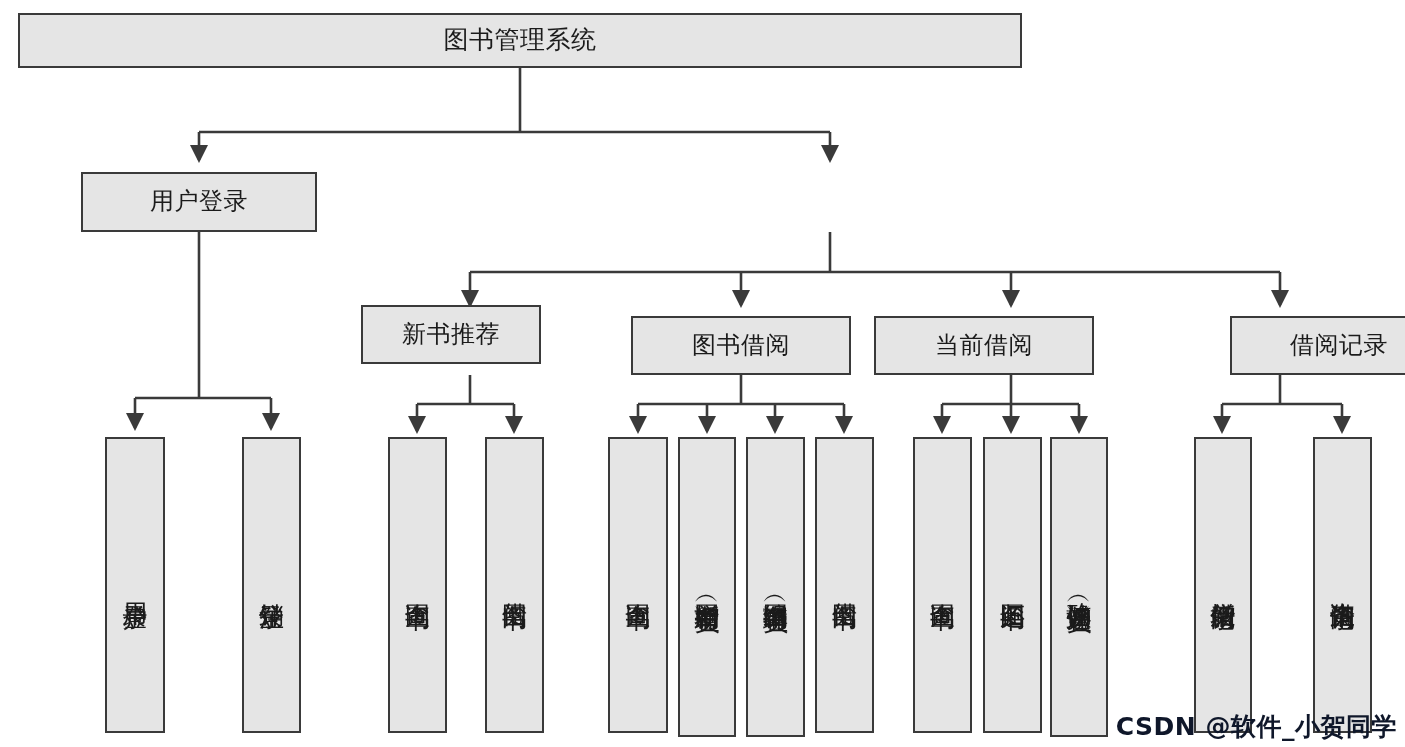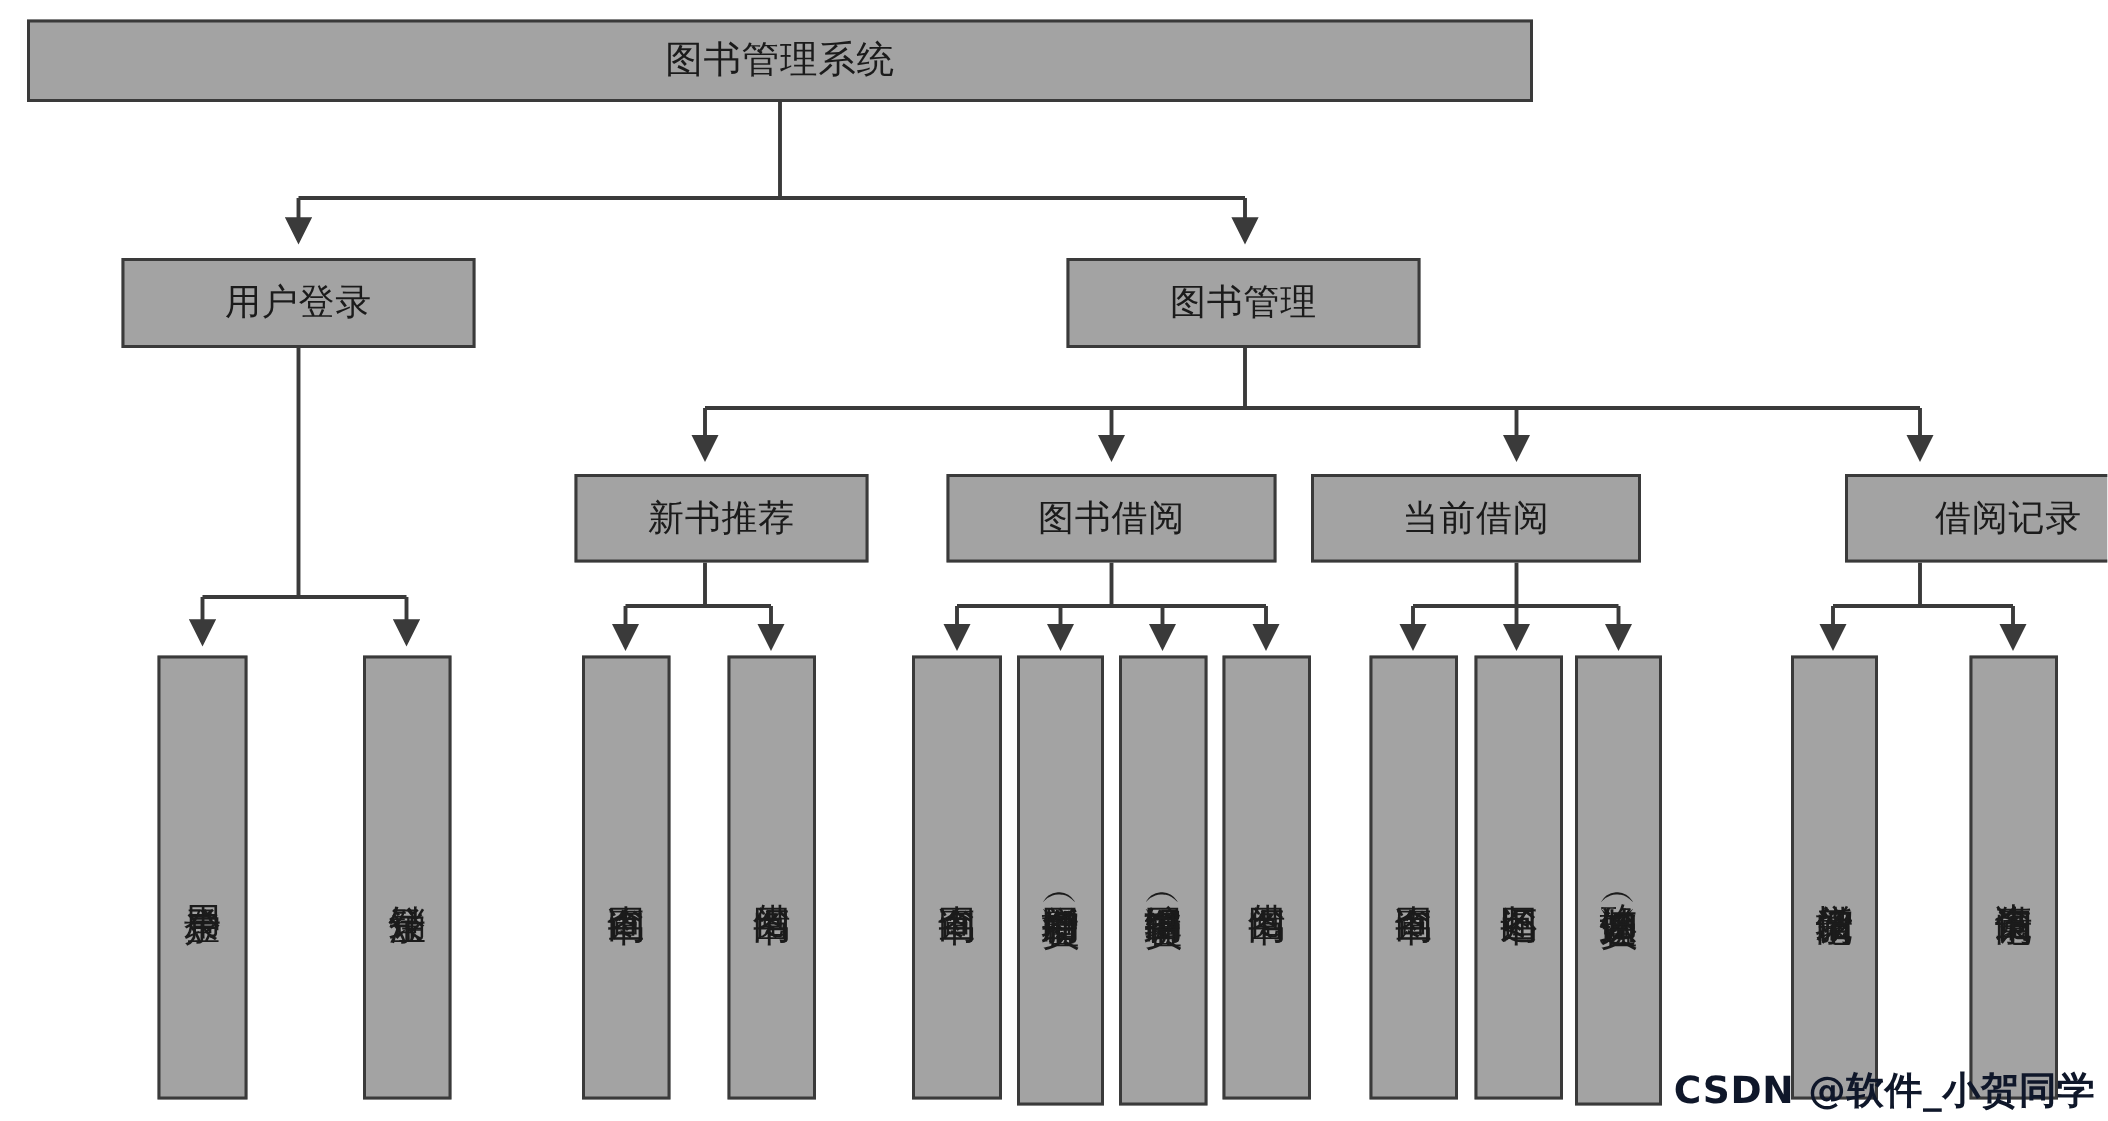--- a/index.html
+++ b/index.html
@@ -23,21 +23,21 @@
     left: 0;
     top: 0;
     width: 1405px;
     height: 747px;
     pointer-events: none;
   }
   .node {
     position: absolute;
     box-sizing: border-box;
     border: 2.5px solid #3a3a3a;
-    background: #a3a3a3;
+    background: #e5e5e5;
     color: #1b1b1b;
     display: flex;
     align-items: center;
     justify-content: center;
     text-align: center;
   }
   .node .label {
     display: block;
     line-height: 1.15;
     letter-spacing: 0.5px;
@@ -131,25 +131,22 @@
     </g>
   </svg>
 
   <div class="node h root" style="left:18px; top:13px; width:1004px; height:55px;">
     <span class="label">图书管理系统</span>
   </div>
 
   <div class="node h" style="left:81px; top:172px; width:236px; height:60px;">
     <span class="label">用户登录</span>
   </div>
-  <div class="node h" style="left:711px; top:172px; width:236px; height:60px;">
-    <span class="label">图书管理</span>
-  </div>
-
-  <div class="node h" style="left:361px; top:316px; width:196px; height:59px;margin-left:22px;">
+
+  <div class="node h" style="left:361px; top:305px; width:180px; height:59px;">
     <span class="label">新书推荐</span>
   </div>
   <div class="node h" style="left:631px; top:316px; width:220px; height:59px;">
     <span class="label">图书借阅</span>
   </div>
   <div class="node h" style="left:874px; top:316px; width:220px; height:59px;">
     <span class="label">当前借阅</span>
   </div>
   <div class="node h" style="left:1230px; top:316px; width:218px; height:59px;">
     <span class="label">借阅记录</span>

